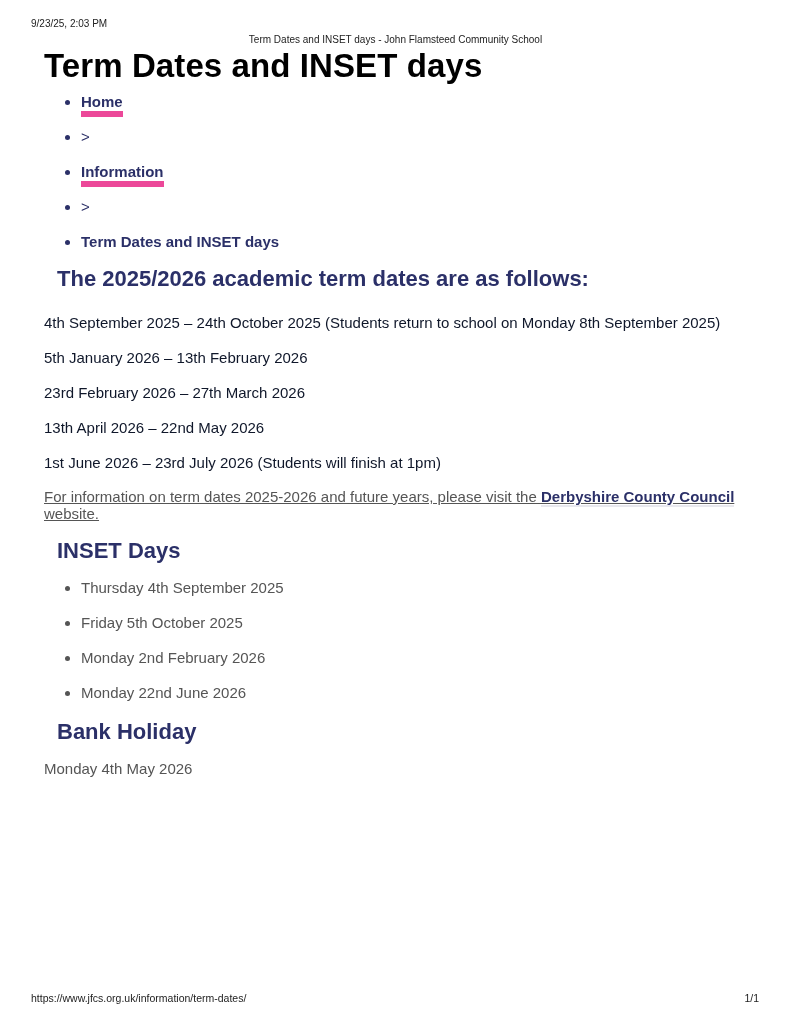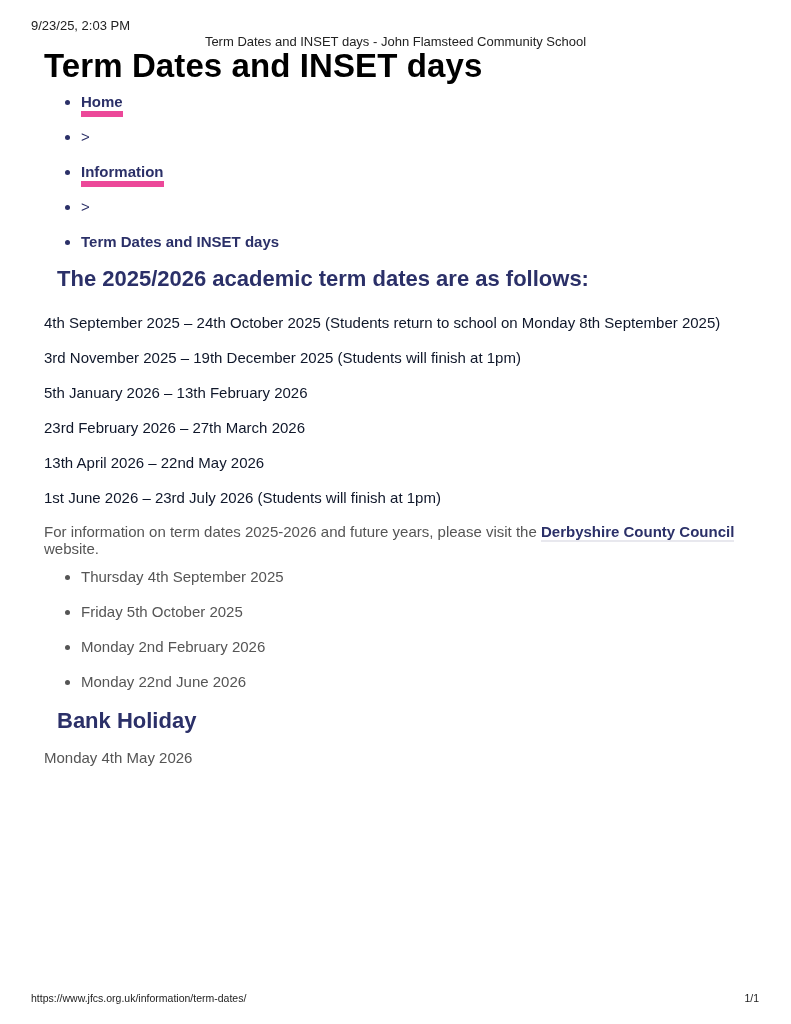--- a/index.html
+++ b/index.html
@@ -1,37 +1,37 @@
 <!DOCTYPE html>
 <html><head>
 <meta charset="utf-8">
 <style>
   html, body { margin:0; padding:0; background:#ffffff; }
   body { width:791px; height:1024px; position:relative; overflow:hidden; font-family:"Liberation Sans", sans-serif; }
-  .print-header { position:absolute; top:18px; left:0; width:791px; height:14px; font-size:13px; color:#222; }
+  .print-header { position:absolute; top:18px; left:0; width:791px; height:14px; font-size:10px; color:#222; }
   .print-header .date { position:absolute; left:31px; top:0; }
   .print-header .title { position:absolute; left:0; width:100%; text-align:center; top:16px; }
   .print-footer { position:absolute; top:992px; left:0; width:791px; font-size:10.5px; color:#222; }
   .print-footer .url { position:absolute; left:31px; }
   .print-footer .page { position:absolute; right:32px; }
 
   .content { position:absolute; left:44px; top:46px; width:700px; }
   h1.page-title { margin:0; font-size:33px; font-weight:bold; color:#000; line-height:40px; letter-spacing:0.1px; }
 
   ul.breadcrumb { list-style:none; margin:6px 0 0 0; padding:0; }
   ul.breadcrumb li { position:relative; padding-left:37px; height:35px; line-height:20px; font-size:15px; font-weight:bold; color:#2b3068; }
   ul.breadcrumb li::before { content:""; position:absolute; left:21px; top:8px; width:5px; height:5px; border-radius:50%; background:#2b3068; }
   ul.breadcrumb li a { color:#2b3068; text-decoration:none; border-bottom:6px solid #ec4899; padding-bottom:1px; }
   ul.breadcrumb li.sep { font-weight:normal; }
 
   h2.sec { margin:13px; color:#2b3068; font-weight:bold; }
   h2.terms-heading { font-size:22px; line-height:28px; margin-top:-2px; }
   p.term { margin:0; font-size:15px; color:#0f172a; line-height:20px; height:35px; }
   .terms { margin-top:20px; }
-  p.info { margin:0; font-size:15px; color:#555; line-height:17px; }
+  p.info { margin:0; font-size:15px; color:#555; line-height:17px;text-decoration:underline; }
   p.info a { color:#2b3068; font-weight:bold; text-decoration:none; border-bottom:2px solid #e8e8ee; }
   h2.inset-heading { font-size:22px; line-height:28px; margin-top:15px; }
   ul.inset { list-style:none; margin:10px 0 0 0; padding:0; }
   ul.inset li { position:relative; padding-left:37px; height:35px; line-height:20px; font-size:15px; color:#555; }
   ul.inset li::before { content:""; position:absolute; left:21px; top:8px; width:5px; height:5px; border-radius:50%; background:#555; }
   h2.bank-heading { font-size:22px; line-height:28px; margin-top:0px; }
   p.bank { margin:12px 0 0 0; font-size:15px; color:#555; line-height:20px; }
 </style>
 </head>
 <body>
@@ -48,28 +48,28 @@
     <li><a>Home</a></li>
     <li class="sep">&gt;</li>
     <li><a>Information</a></li>
     <li class="sep">&gt;</li>
     <li>Term Dates and INSET days</li>
   </ul>
 
   <h2 class="sec terms-heading">The 2025/2026 academic term dates are as follows:</h2>
   <div class="terms">
     <p class="term">4th September 2025 – 24th October 2025 (Students return to school on Monday 8th September 2025)</p>
-    <p class="term">3rd November 2025 – 19th December 2025 (Students will finish at 1pm)</p>
     <p class="term">5th January 2026 – 13th February 2026</p>
     <p class="term">23rd February 2026 – 27th March 2026</p>
     <p class="term">13th April 2026 – 22nd May 2026</p>
     <p class="term">1st June 2026 – 23rd July 2026 (Students will finish at 1pm)</p>
   </div>
   <p class="info"><span>For information on term dates 2025-2026 and future years, please visit the </span><a>Derbyshire County Council</a><span> website.</span></p>
 
+  <h2 class="sec inset-heading">INSET Days</h2>
   <ul class="inset">
     <li>Thursday 4th September 2025</li>
     <li>Friday 5th October 2025</li>
     <li>Monday 2nd February 2026</li>
     <li>Monday 22nd June 2026</li>
   </ul>
 
   <h2 class="sec bank-heading">Bank Holiday</h2>
   <p class="bank">Monday 4th May 2026</p>
 </div>

